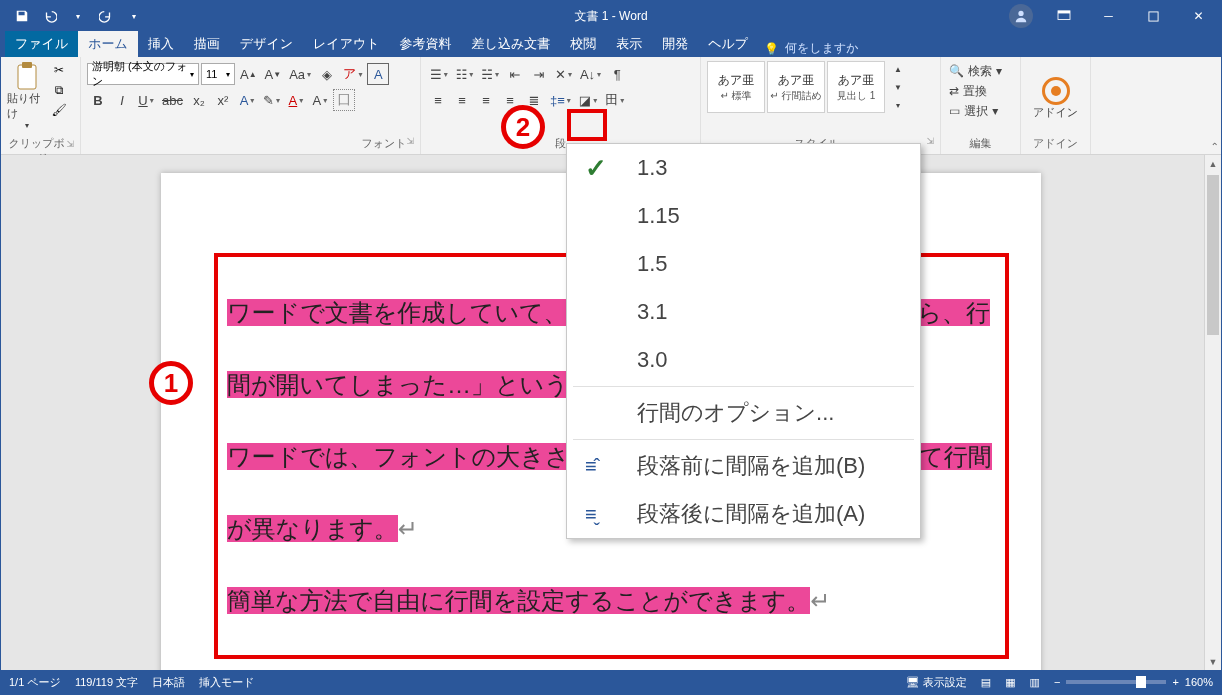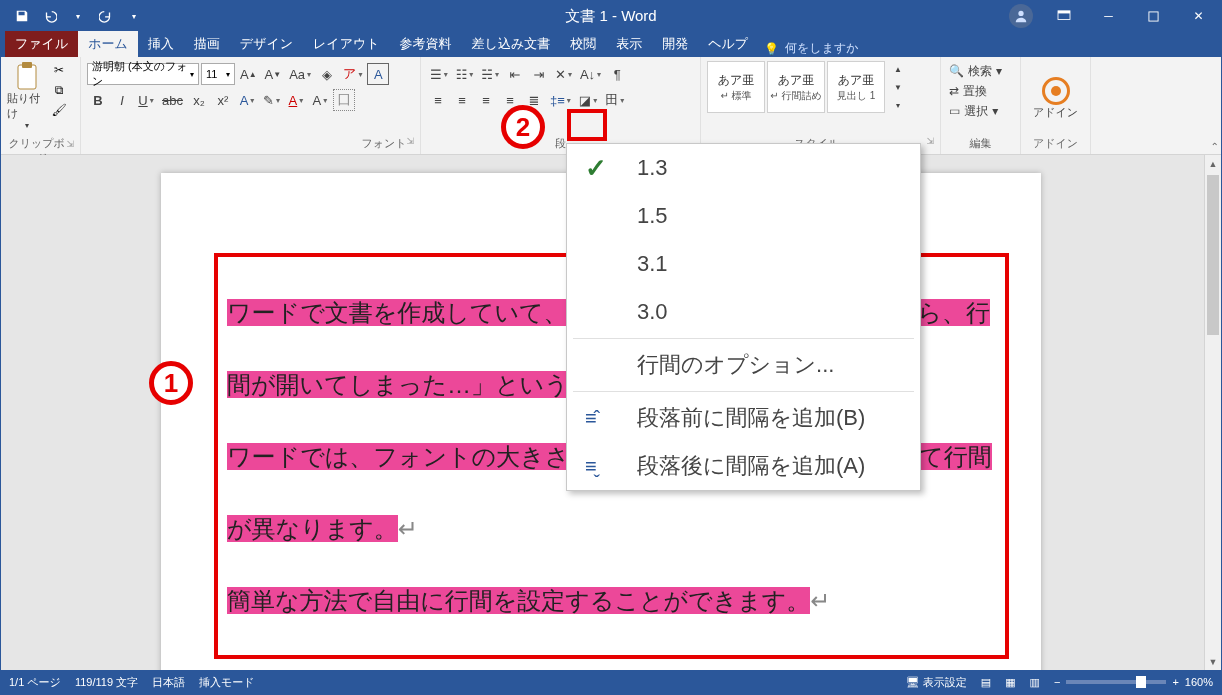--- a/index.html
+++ b/index.html
@@ -1,28 +1,28 @@
 <!DOCTYPE html>
 <html><head>
 <meta charset="utf-8">
 <style>
 *{box-sizing:border-box;margin:0;padding:0;font-family:"Yu Gothic UI","Meiryo",sans-serif;}
 body{background:#e6e6e6;user-select:none;}
 .app{width:1222px;height:695px;background:#fff;position:relative;overflow:hidden;border:1px solid #2b579a;}
 .titlebar{height:30px;background:#2b579a;color:#fff;display:flex;align-items:center;font-size:12px;}
 .qat{display:flex;align-items:center;gap:2px;padding-left:8px;}
 .qat-btn{width:26px;height:28px;display:flex;align-items:center;justify-content:center;color:#fff;cursor:pointer;}
-.title-text{position:absolute;left:0;right:0;text-align:center;pointer-events:none;font-size:15px;}
+.title-text{position:absolute;left:0;right:0;text-align:center;pointer-events:none;font-size:12px;}
 .winctrls{margin-left:auto;display:flex;align-items:center;}
 .winctrls .wb{width:45px;height:30px;display:flex;align-items:center;justify-content:center;cursor:pointer;font-size:12px;}
 .avatar{width:24px;height:24px;border-radius:50%;background:#4a6897;display:flex;align-items:center;justify-content:center;margin-right:8px;}
 .tabs{height:26px;background:#2b579a;display:flex;align-items:flex-end;color:#fff;font-size:13px;padding-left:4px;}
 .tab{padding:4px 10px;cursor:pointer;height:26px;display:flex;align-items:center;}
 .tab.active{background:#f3f3f3;color:#2b579a;}
-.tab.file{background:#7f1d1d;}
+.tab.file{background:#0369a1;}
 .tell-me{display:flex;align-items:center;gap:6px;margin-left:6px;color:#cfe0ff;font-size:12px;}
 .ribbon{height:98px;background:#f3f3f3;border-bottom:1px solid #d4d4d4;display:flex;position:relative;}
 .group{border-right:1px solid #e1e1e1;padding:4px 6px 2px;display:flex;flex-direction:column;justify-content:space-between;}
 .group-title{font-size:11px;color:#666;text-align:center;height:16px;}
 .group-body{flex:1;display:flex;flex-direction:column;}
 .r-row{display:flex;align-items:center;gap:2px;height:26px;}
 .ri{min-width:22px;height:22px;display:flex;align-items:center;justify-content:center;font-size:13px;color:#444;cursor:pointer;border:1px solid transparent;padding:0 2px;}
 .ri.dd::after{content:"▾";font-size:8px;margin-left:2px;color:#666;}
 .font-name{width:112px;height:22px;border:1px solid #ababab;background:#fff;font-size:11px;padding:0 4px;display:flex;align-items:center;justify-content:space-between;}
 .font-size{width:34px;height:22px;border:1px solid #ababab;background:#fff;font-size:11px;padding:0 4px;display:flex;align-items:center;justify-content:space-between;}
@@ -283,20 +283,23 @@
   </div>
 
   <div class="hi-box2"></div>
 
   <div class="dropdown">
     <div class="dd-item">
         <span class="dd-check">✓</span>
         <span>1.3</span>
       </div>
     <div class="dd-item">
+        <span>1.15</span>
+      </div>
+    <div class="dd-item">
         <span>1.5</span>
       </div>
     <div class="dd-item">
         <span>3.1</span>
       </div>
     <div class="dd-item">
         <span>3.0</span>
       </div>
     <div class="dd-sep"></div>
     <div class="dd-item">

